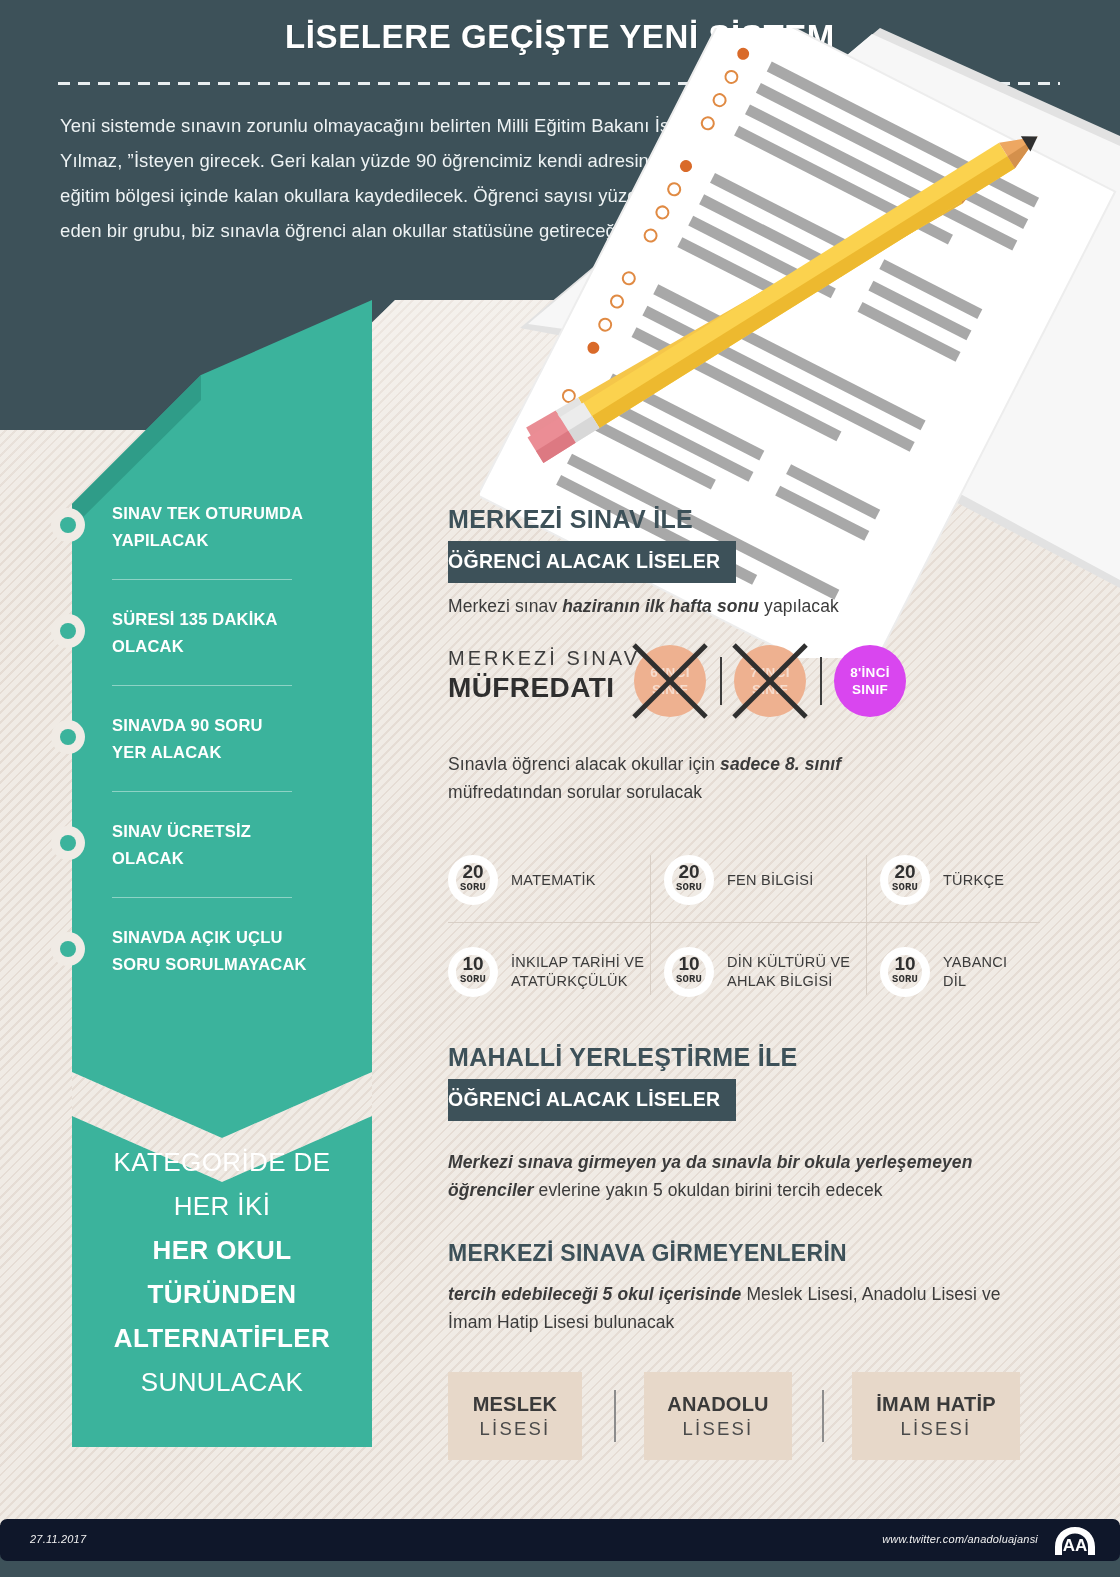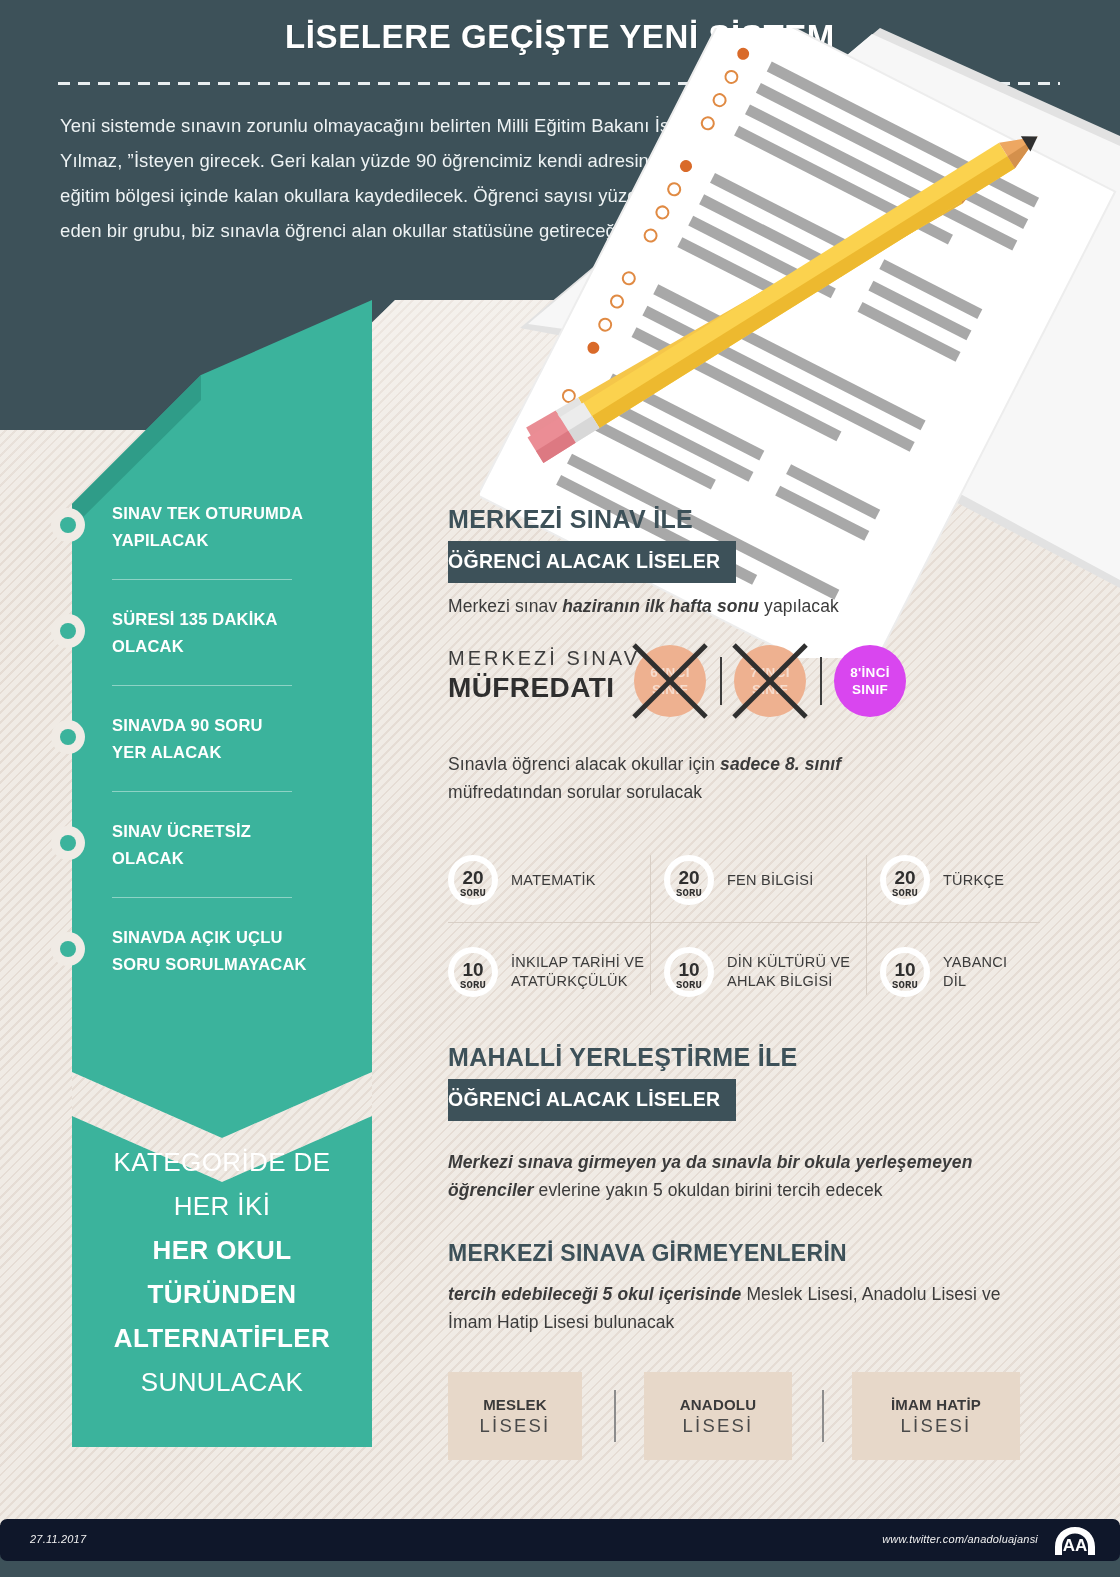--- a/index.html
+++ b/index.html
@@ -171,37 +171,37 @@
   }
   #subjects .hrule {
     position: absolute; left: 0; top: 89px; width: 592px; height: 1px; background: #d8cfc6;
   }
   #subjects .vrule {
     position: absolute; top: 22px; width: 1px; height: 140px; background: #d8cfc6;
   }
   .subj { position: absolute; width: 200px; height: 78px; display: flex; align-items: center; }
   .subj .circ {
     width: 50px; height: 50px; flex: 0 0 50px; border-radius: 50%;
-    border: 6px solid #ffffff;
-    display: flex; flex-direction: column; align-items: center; justify-content: flex-end;
+    border: 8px solid #ffffff;
+    display: flex; flex-direction: column; align-items: center; justify-content: flex-start;
     color: #2f2f2f;
   }
   .subj .circ .n { font-size: 19px; font-weight: bold; line-height: 18px; }
   .subj .circ .s { font-size: 10.5px; font-weight: bold; line-height: 12px; letter-spacing: .2px; font-family: Liberation Mono, monospace; }
   .subj .nm {
     margin-left: 13px; font-size: 14.5px; color: #3b3b3b; line-height: 19px; letter-spacing: .25px;
   }
 
   
   #schools { position: absolute; left: 448px; top: 1372px; width: 520px; height: 88px; }
   .school {
     position: absolute; top: 0; height: 88px; background: #e7d8c9;
     display: flex; flex-direction: column; align-items: center; justify-content: center;
   }
-  .school .t1 { font-size: 15px; font-weight: bold; color: #3a3a3a; letter-spacing: .2px; }
+  .school .t1 { font-size: 20px; font-weight: bold; color: #3a3a3a; letter-spacing: .2px; }
   .school .t2 { font-size: 18.5px; color: #4a4a4a; letter-spacing: 2.2px; font-weight: 300; margin-top: 2px; }
   .sdiv { position: absolute; top: 18px; width: 2px; height: 52px; background: #8d8d8d; }
 </style>
 </head>
 <body>
 
 <div id="page">
 
   <div id="beige-body"></div>
 

